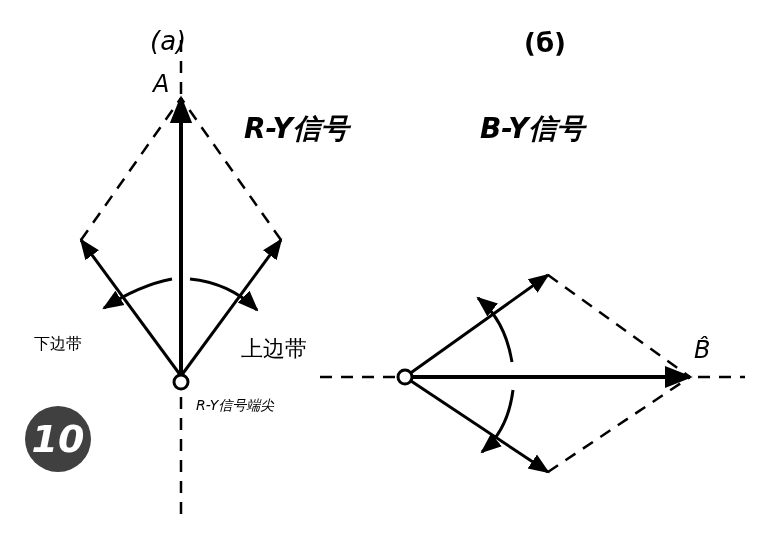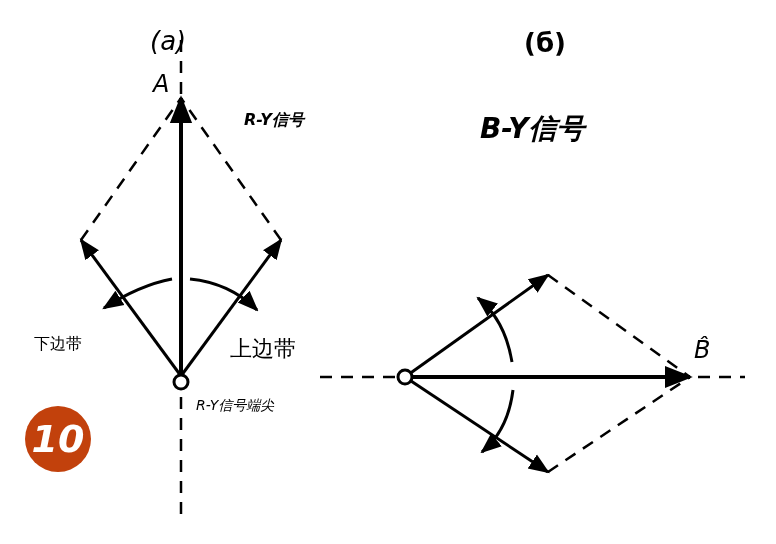--- a/index.html
+++ b/index.html
@@ -3,27 +3,27 @@
 <meta charset="utf-8">
 <style>
   html, body { margin: 0; padding: 0; background: #ffffff; }
   body { width: 776px; height: 544px; position: relative; overflow: hidden; font-family: "DejaVu Sans", sans-serif; }
   svg { position: absolute; left: 0; top: 0; }
   .lbl { position: absolute; color: #000; white-space: nowrap; }
   .ital { font-style: italic; font-family: "DejaVu Sans", sans-serif; }
   .panel-a { left: 150px; top: 26px; font-size: 26px; }
   .panel-b { left: 524px; top: 28px; font-size: 26px; font-weight: bold; }
   .vec-a { left: 153px; top: 70px; font-size: 24px; }
-  .ry { left: 244px; top: 110px; font-size: 16px; font-weight: bold; text-align: right; }
+  .ry { left: 244px; top: 110px; font-size: 28px; font-weight: bold; text-align: right; }
   .by { left: 480px; top: 110px; font-size: 28px; font-weight: bold; }
   .lower { left: 34px; top: 334px; font-size: 16px; }
-  .upper { left: 230px; top: 334px; font-size: 22px; }
+  .upper { left: 241px; top: 334px; font-size: 22px; }
   .trace { left: 196px; top: 392px; font-size: 14px; line-height: 26px; }
   .vec-b { left: 694px; top: 336px; font-size: 24px; }
-  .badge { position: absolute; left: 25px; top: 406px; width: 66px; height: 66px; border-radius: 50%; background: #c2410c; color: #fff; font-size: 38px; font-weight: bold; font-style: italic; display: flex; align-items: center; justify-content: center; }
+  .badge { position: absolute; left: 25px; top: 406px; width: 66px; height: 66px; border-radius: 50%; background: #404040; color: #fff; font-size: 38px; font-weight: bold; font-style: italic; display: flex; align-items: center; justify-content: center; }
 </style>
 </head>
 <body>
 
 <svg width="776" height="544" viewBox="0 0 776 544">
   <defs>
     <marker id="arr" viewBox="0 0 10 10" refX="9" refY="5" markerWidth="7" markerHeight="7" orient="auto-start-reverse">
       <path d="M0,1 L10,5 L0,9 z" fill="#000"></path>
     </marker>
   </defs>

